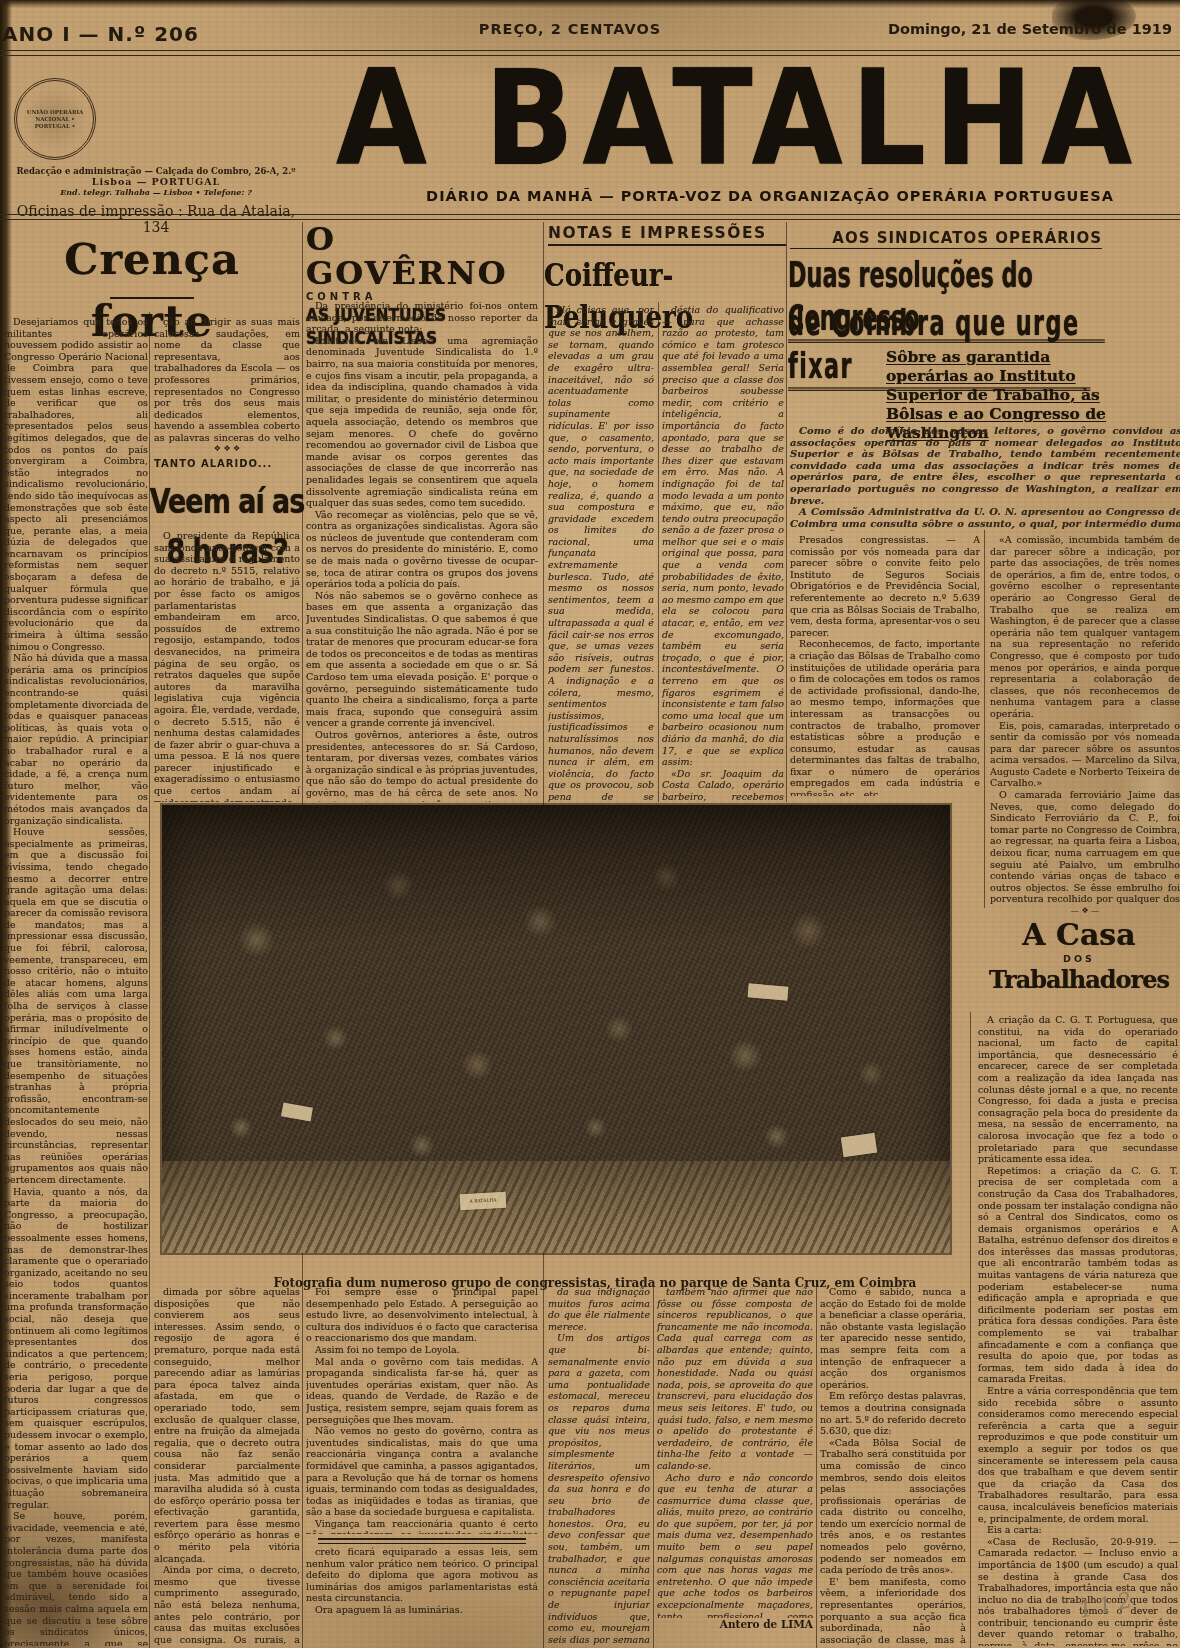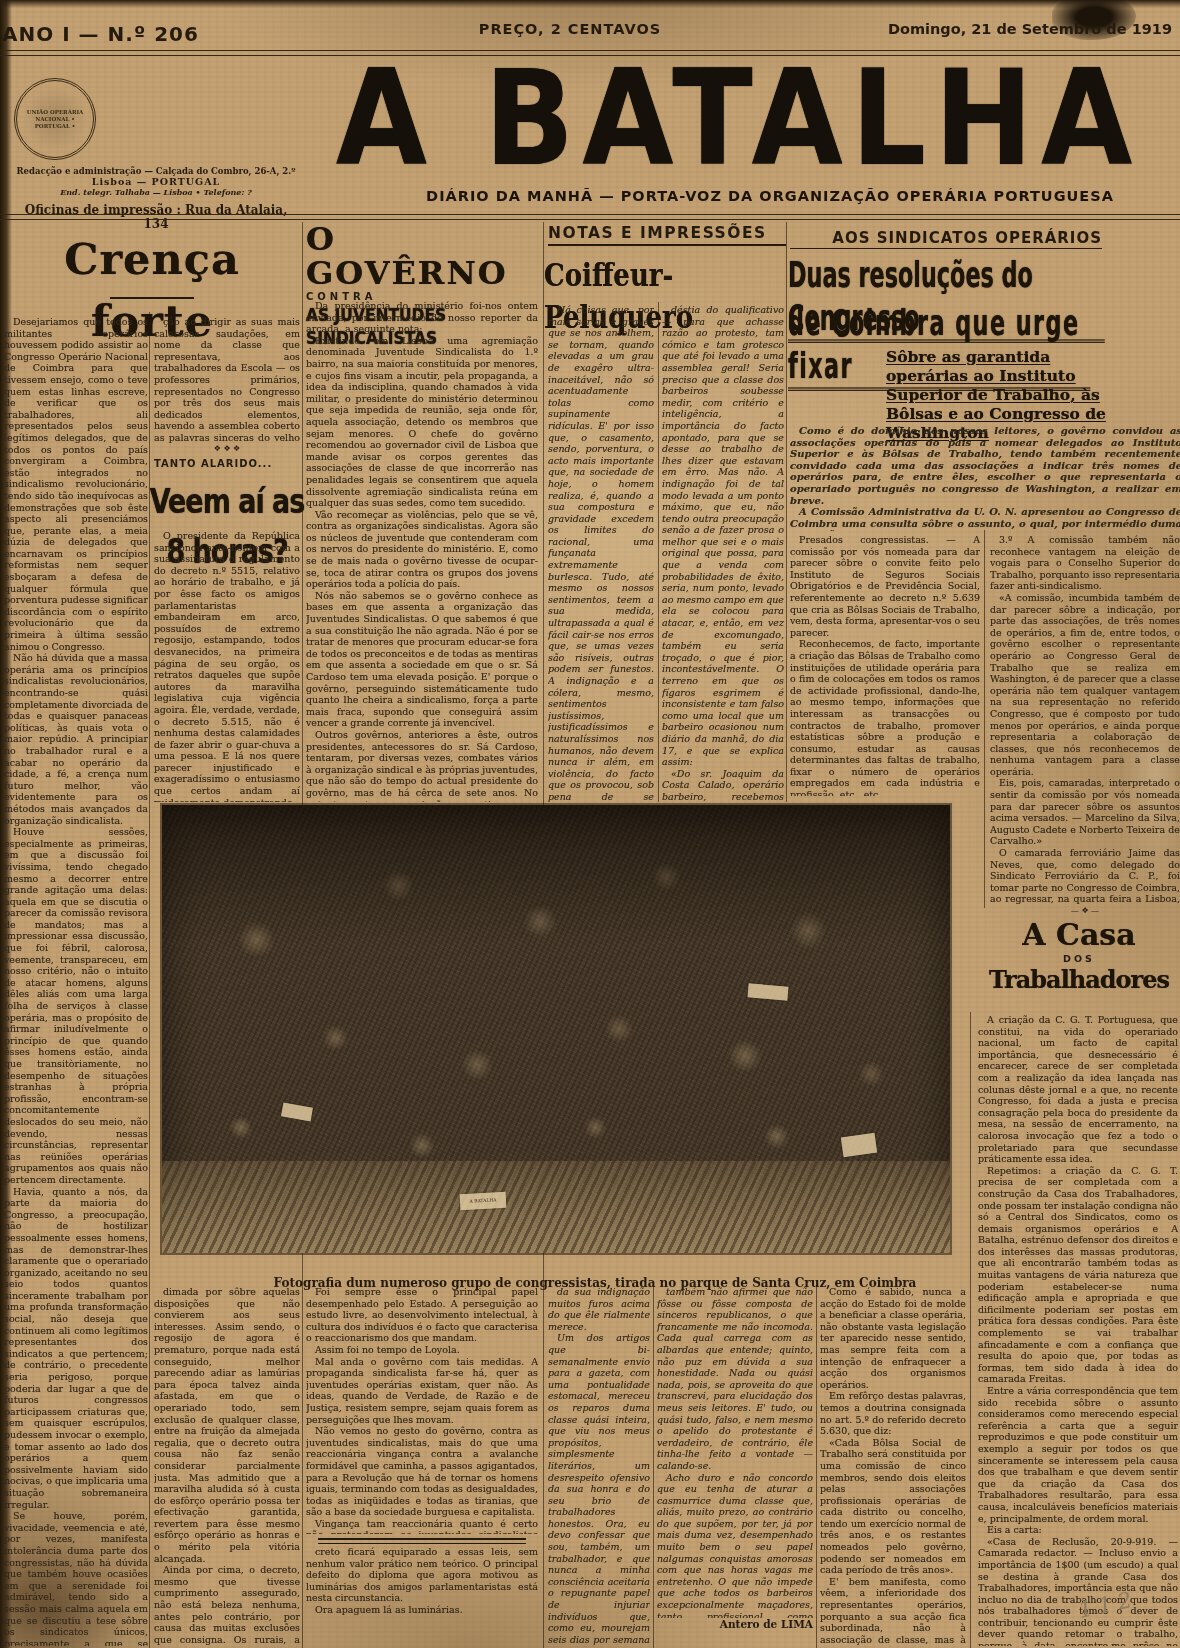--- a/index.html
+++ b/index.html
@@ -44,21 +44,21 @@
   <div class="abs hrule2" style="left:0;top:50px;width:1180px;"></div>
 
   <div class="abs" style="left:14px;top:66px;width:284px;height:148px;">
     <div class="abs" style="left:0;top:12px;width:76px;height:76px;border:3px double #3a2c18;border-radius:50%;display:flex;align-items:center;justify-content:center;background:radial-gradient(circle at 50% 50%, rgba(58,44,24,.2), transparent 60%);">
       <span style="font-size:5.5px;text-align:center;line-height:7px;color:#3a2c18;font-weight:bold;padding:6px;">UNIÃO OPERÁRIA NACIONAL • PORTUGAL •</span>
     </div>
     <div class="abs" style="left:0;top:100px;width:284px;text-align:center;color:#241a0d;">
       <div style="font-size:8.5px;font-weight:bold;">Redacção e administração — Calçada do Combro, 26-A, 2.º</div>
       <div style="font-size:9.5px;font-weight:bold;letter-spacing:1px;">Lisboa — PORTUGAL</div>
       <div style="font-size:8px;font-weight:bold;font-style:italic;">End. telegr. Talhaba — Lisboa  •  Telefone: ?</div>
-      <div style="font-size:12px;font-weight:bold;margin-top:6px;">Oficinas de impressão : Rua da Atalaia, 134</div>
+      <div style="font-size:14px;font-weight:normal;margin-top:6px;">Oficinas de impressão : Rua da Atalaia, 134</div>
     </div>
   </div>
 
   <div class="abs" style="left:296px;top:52px;width:884px;height:138px;font-family:'DejaVu Sans',sans-serif;font-weight:bold;font-size:118px;line-height:118px;letter-spacing:8px;text-align:center;color:#15100a;transform:scaleY(1.12);transform-origin:top;text-shadow:0 0 1px #15100a;">A BATALHA</div>
   <div class="abs" style="left:360px;top:188px;width:820px;text-align:center;font-family:'DejaVu Sans',sans-serif;font-weight:bold;font-size:14.5px;letter-spacing:1px;color:#1c140b;">DIÁRIO DA MANHÃ — PORTA-VOZ DA ORGANIZAÇÃO OPERÁRIA PORTUGUESA</div>
   <div class="abs hrule2" style="left:0;top:214px;width:1180px;"></div>
 
   <div class="abs vrule" style="left:149px;top:312px;height:1336px;"></div>
   <div class="abs vrule" style="left:302px;top:222px;height:1426px;"></div>
   <div class="abs vrule" style="left:543px;top:222px;height:1426px;"></div>
@@ -143,21 +143,20 @@
   <div class="abs headline-serif" style="left:886px;top:347px;width:220px;font-size:15.5px;line-height:19px;text-decoration:underline;text-underline-offset:2px;">Sôbre as garantida operárias ao Instituto Superior de Trabalho, às Bôlsas e ao Congresso de Washington</div>
   <div class="abs txt ital" style="left:790px;top:425px;width:392px;height:106px;font-size:10px;font-weight:bold;">
       <p>Como é do domínio dos nossos leitores, o govêrno convidou as associações operárias do país a nomear delegados ao Instituto Superior e às Bôlsas de Trabalho, tendo também recentemente convidado cada uma das associações a indicar três nomes de operários para, de entre êles, escolher o que representaria o operariado português no congresso de Washington, a realizar em breve.</p>
       <p>A Comissão Administrativa da U. O. N. apresentou ao Congresso de Coimbra uma consulta sôbre o assunto, o qual, por intermédio duma comissão especial, apresentou os seguintes pareceres, que foram aprovados por unanimidade:</p>
     </div>
   <div class="abs txt" style="left:790px;top:534px;width:190px;height:262px;">
       <p>Presados congressistas. — A comissão por vós nomeada para dar parecer sôbre o convite feito pelo Instituto de Seguros Sociais Obrigatórios e de Previdência Social, referentemente ao decreto n.º 5.639 que cria as Bôlsas Sociais de Trabalho, vem, desta forma, apresentar-vos o seu parecer.</p>
       <p>Reconhecemos, de facto, importante a criação das Bôlsas de Trabalho como instituições de utilidade operária para o fim de colocações em todos os ramos de actividade profissional, dando-lhe, ao mesmo tempo, informações que interessam as transacções ou contractos de trabalho, promover estatísticas sôbre a produção e consumo, estudar as causas determinantes das faltas de trabalho, fixar o número de operários empregados em cada indústria e profissão, etc., etc.</p>
     </div>
   <div class="abs txt" style="left:990px;top:534px;width:190px;height:370px;">
-      <p>3.º A comissão também não reconhece vantagem na eleição de vogais para o Conselho Superior do Trabalho, porquanto isso representaria fazer anti-sindicalismo.</p>
       <p>«A comissão, incumbida também de dar parecer sôbre a indicação, por parte das associações, de três nomes de operários, a fim de, entre todos, o govêrno escolher o representante operário ao Congresso Geral de Trabalho que se realiza em Washington, é de parecer que a classe operária não tem qualquer vantagem na sua representação no referido Congresso, que é composto por tudo menos por operários, e ainda porque representaria a colaboração de classes, que nós reconhecemos de nenhuma vantagem para a classe operária.</p>
       <p>Eis, pois, camaradas, interpretado o sentir da comissão por vós nomeada para dar parecer sôbre os assuntos acima versados. — Marcelino da Silva, Augusto Cadete e Norberto Teixeira de Carvalho.»</p>
       <p>O camarada ferroviário Jaime das Neves, que, como delegado do Sindicato Ferroviário da C. P., foi tomar parte no Congresso de Coimbra, ao regressar, na quarta feira a Lisboa, deixou ficar, numa carruagem em que seguiu até Paialvo, um embrulho contendo várias onças de tabaco e outros objectos. Se êsse embrulho foi porventura recolhido por qualquer dos camaradas que foram, até ali, seus companheiros de viagem, pede-lhes a fineza de o fazer chegar a esta redacção.</p>
     </div>
   <div class="abs txt" style="left:820px;top:1286px;width:146px;height:360px;">
       <p>Como é sabido, nunca a acção do Estado foi de molde a beneficiar a classe operária, não obstante vasta legislação ter aparecido nesse sentido, mas sempre feita com a intenção de enfraquecer a acção dos organismos operários.</p>
       <p>Em refôrço destas palavras, temos a doutrina consignada no art. 5.º do referido decreto 5.630, que diz:</p>
       <p>«Cada Bôlsa Social de Trabalho será constituida por uma comissão de cinco membros, sendo dois eleitos pelas associações profissionais operárias de cada distrito ou concelho, tendo um exercício normal de três anos, e os restantes nomeados pelo govêrno, podendo ser nomeados em cada período de três anos».</p>
       <p>E' bem manifesta, como vêem, a inferioridade dos representantes operários, porquanto a sua acção fica subordinada, não à associação de classe, mas à maioria da comissão da Bôlsa, que é indicada pelo govêrno e, aínda, porque a sua comissão administrativa é constituída por representantes do govêrno.</p>
     </div>

